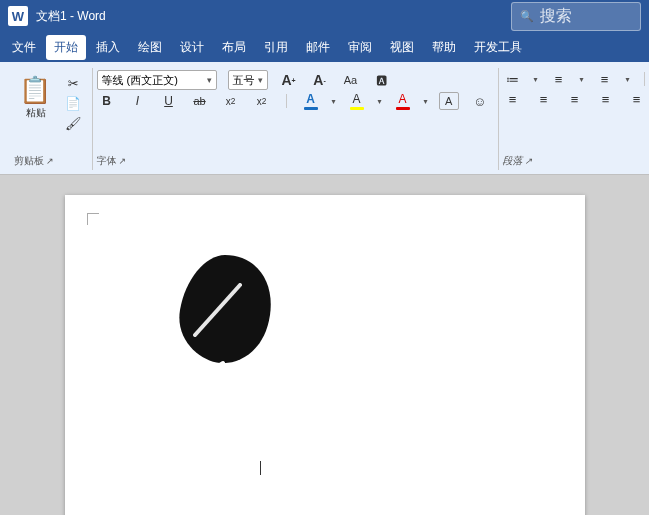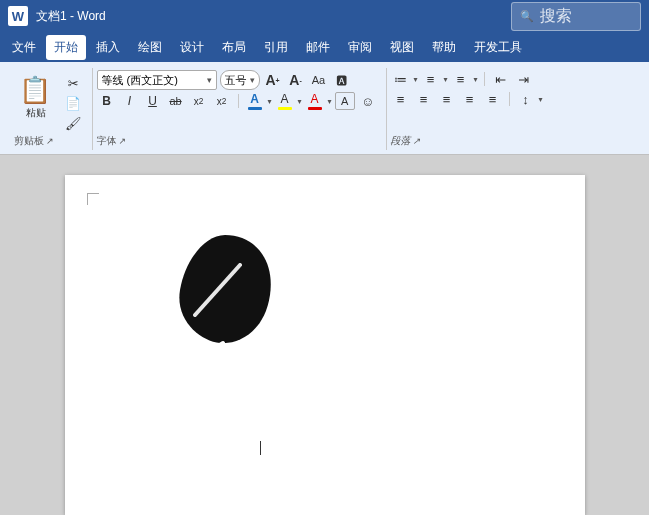--- a/index.html
+++ b/index.html
@@ -125,21 +125,21 @@
       height: 20px;
       width: 120px;
       display: flex;
       align-items: center;
       justify-content: space-between;
       cursor: pointer;
     }
     .size-select {
       background: white;
       border: 1px solid #ababab;
-      border-radius: 9px;
+      border-radius: 2px;
       padding: 1px 4px;
       font-size: 11px;
       height: 20px;
       width: 40px;
       display: flex;
       align-items: center;
       justify-content: space-between;
       cursor: pointer;
     }
 
@@ -235,21 +235,21 @@
       width: 1px;
       height: 14px;
       background: #333;
       animation: blink 1s infinite;
     }
     @keyframes blink { 0%,100%{opacity:1} 50%{opacity:0} }
 
     .ribbon-controls-row {
       display: flex;
       align-items: center;
-      gap: 3px;
+      gap: 11px;
       flex-wrap: nowrap;
     }
 
     .expand-icon {
       font-size: 9px;
       color: #555;
     }
 
     .underline { text-decoration: underline; }
     .bold { font-weight: bold; }
@@ -309,21 +309,21 @@
             <div class="paste-icon" style="font-size:26px;">📋</div>
             <div class="paste-label">粘贴</div>
           </div>
         </div>
         <div style="display:flex;flex-direction:column;gap:2px;justify-content:center;margin-top:4px;">
           <div class="small-btn" style="font-size:13px;">✂</div>
           <div class="small-btn" style="font-size:13px;">📄</div>
           <div class="small-btn" style="font-size:13px;">🖌</div>
         </div>
       </div>
-      <div class="rb-label" style="display:flex;align-items:center;gap:2px;">
+      <div class="rb-label" style="display:flex;align-items:center;gap:2px;margin-top:20px;">
         <span>剪贴板</span>
         <span style="font-size:9px;cursor:pointer;">↗</span>
       </div>
     </div>
 
     <div class="rb-section">
       <div class="rb-content" style="flex-direction:column;gap:2px;">
 
         <div class="ribbon-controls-row">
           <div class="font-select">

